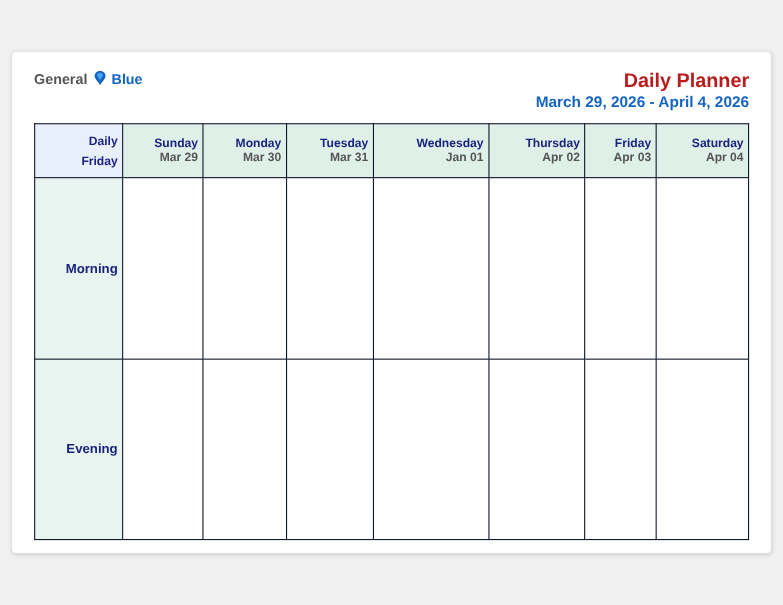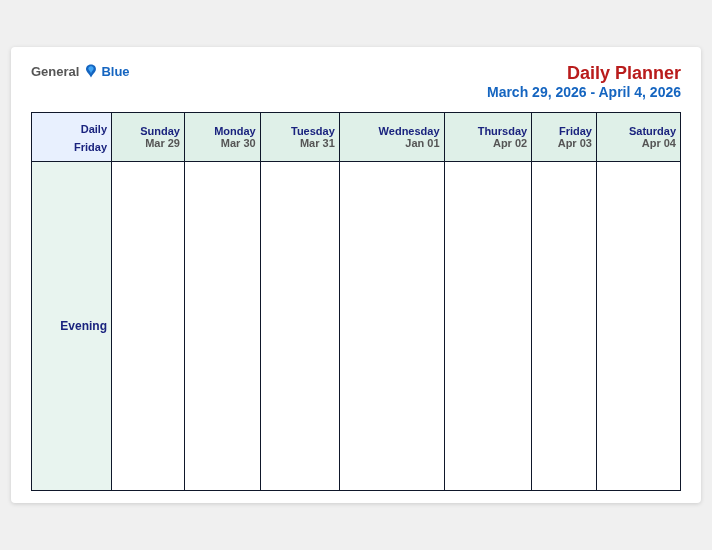--- a/index.html
+++ b/index.html
@@ -169,20 +169,30 @@
           <div class="day-name">Friday</div>
           <div class="day-date">Apr 03</div>
         </th>
         <th>
           <div class="day-name">Saturday</div>
           <div class="day-date">Apr 04</div>
         </th>
       </tr>
     </thead>
     <tbody id="table-body">
+    <tr>
+          <td class="row-label">Morning</td>
+          <td class="time-cell"></td>
+          <td class="time-cell"></td>
+          <td class="time-cell"></td>
+          <td class="time-cell"></td>
+          <td class="time-cell"></td>
+          <td class="time-cell"></td>
+          <td class="time-cell"></td>
+        </tr>
         <tr>
           <td class="row-label">Evening</td>
           <td class="time-cell"></td>
           <td class="time-cell"></td>
           <td class="time-cell"></td>
           <td class="time-cell"></td>
           <td class="time-cell"></td>
           <td class="time-cell"></td>
           <td class="time-cell"></td>
         </tr>

